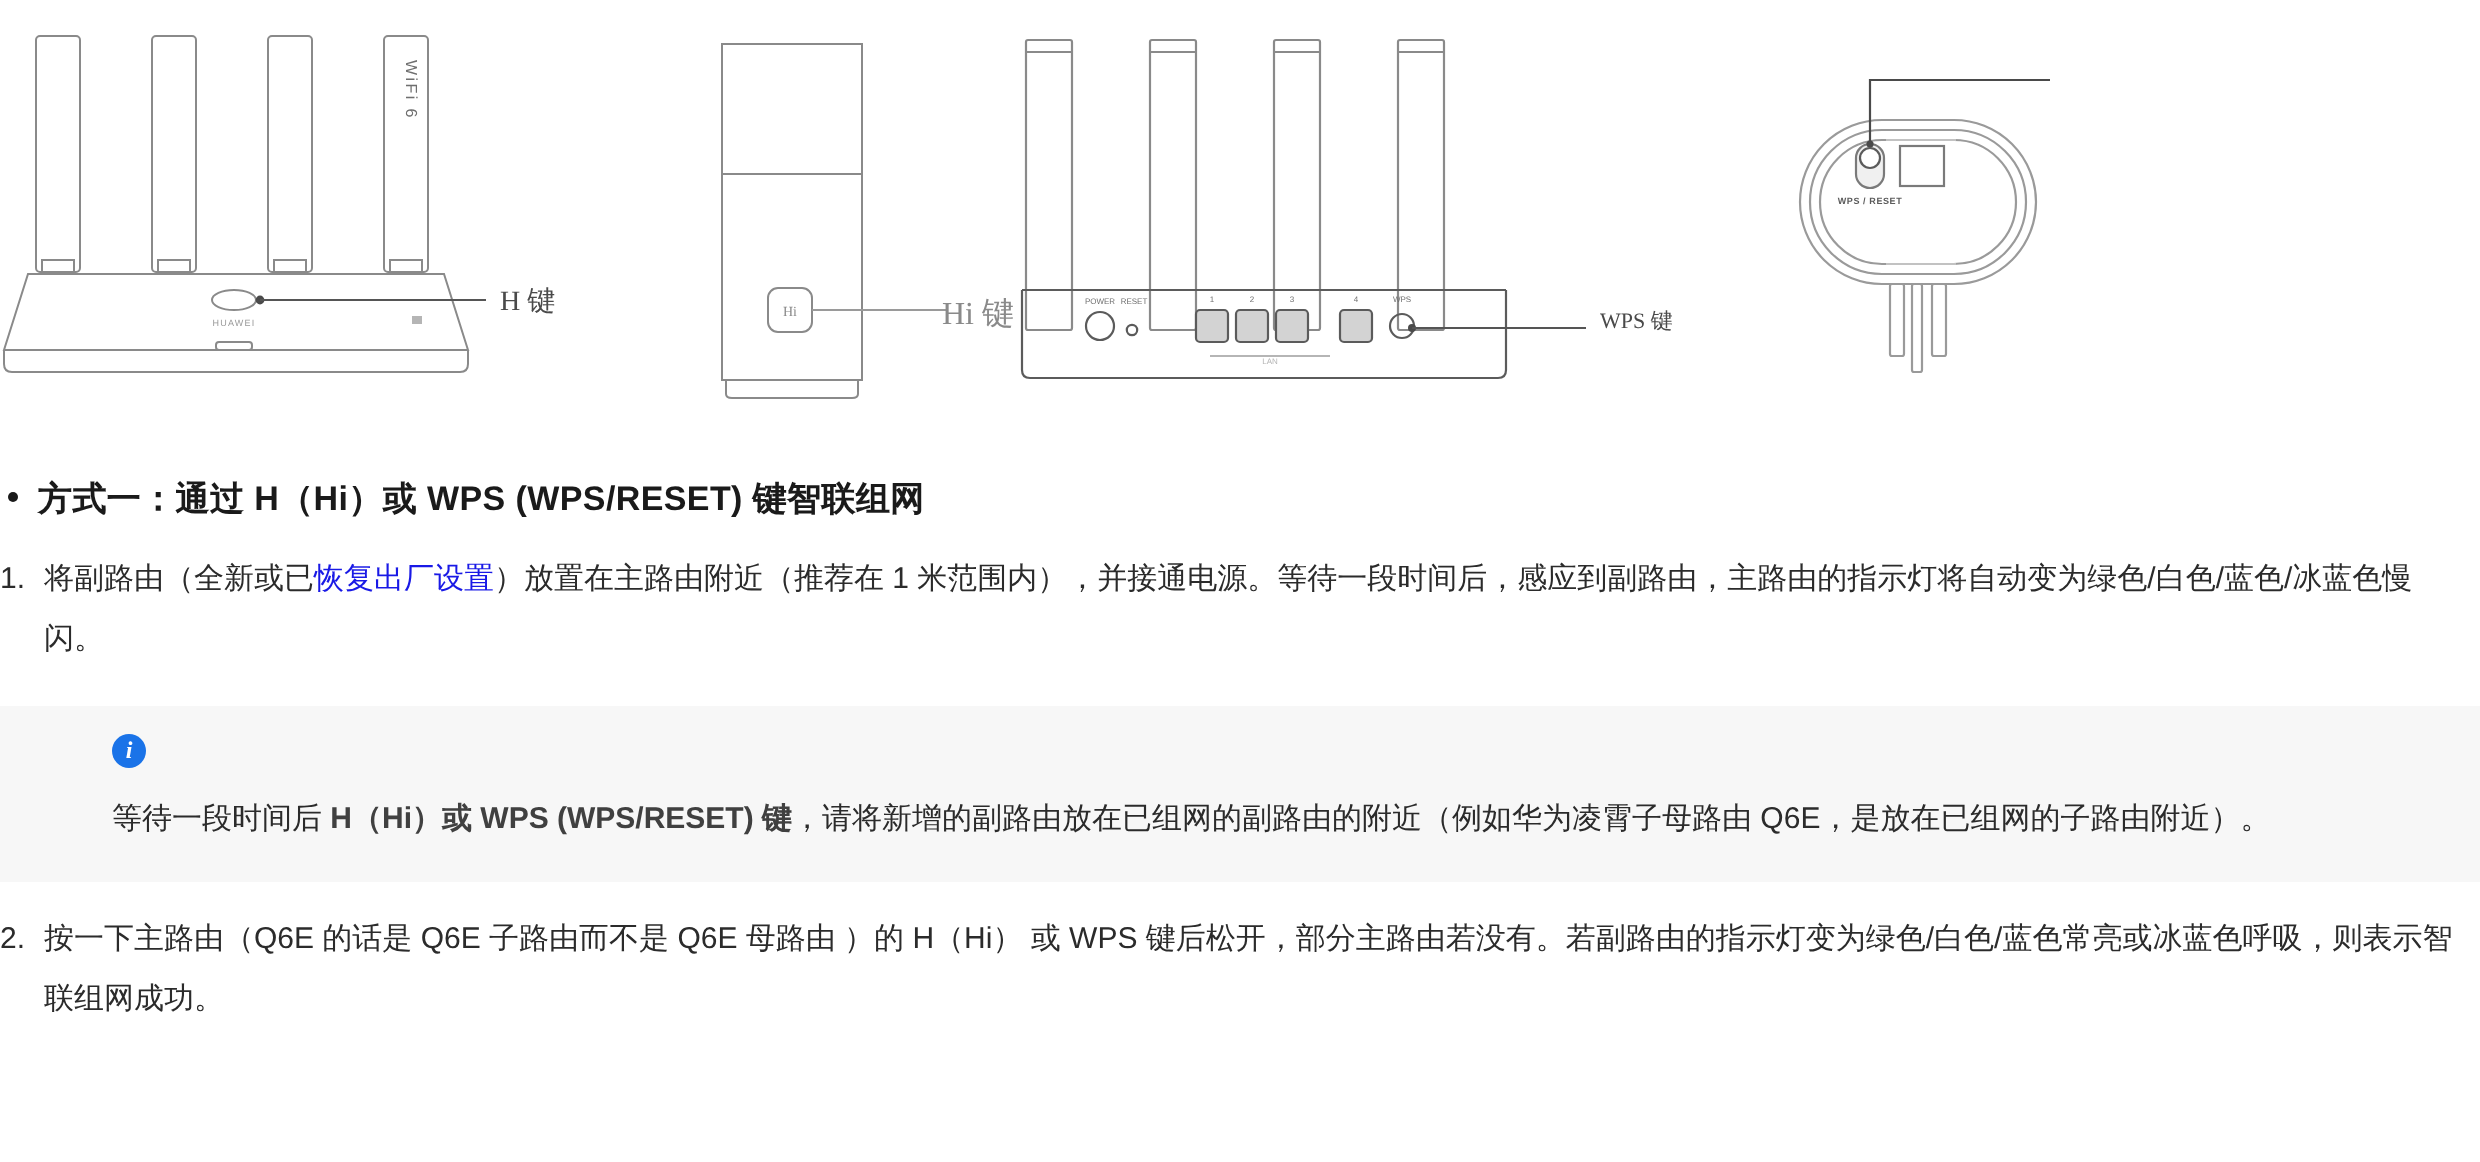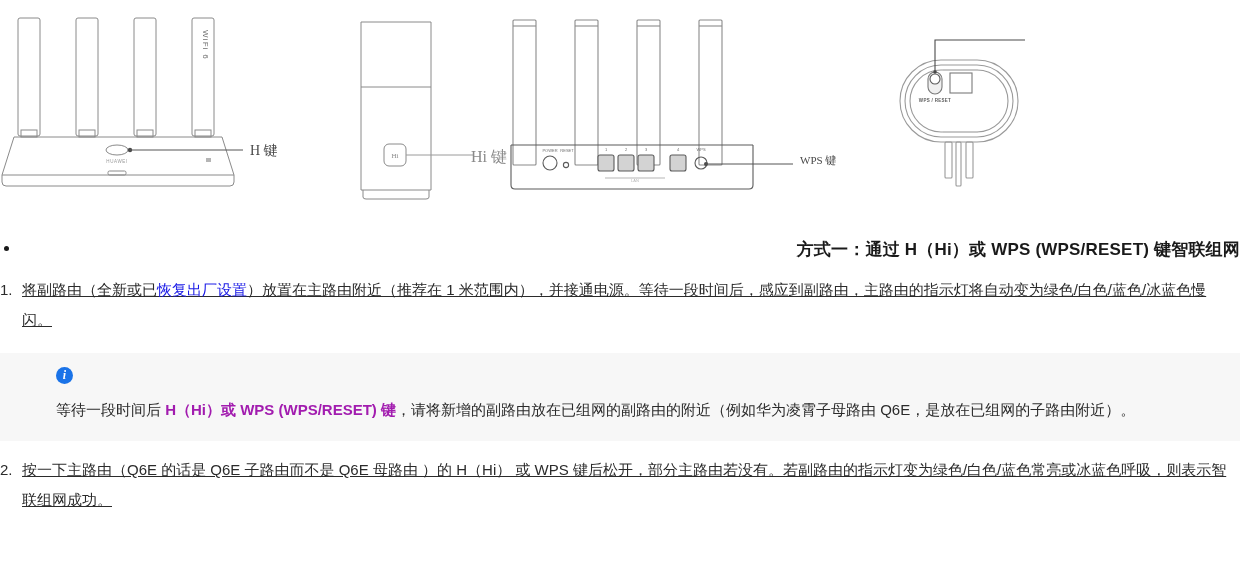--- a/index.html
+++ b/index.html
@@ -43,21 +43,20 @@
 
   .bullet-heading {
     display: flex;
     align-items: baseline;
     font-weight: bold;
     font-size: 17px;
     color: #1a1a1a;
     margin: 18px 0 0 0;
     padding-left: 4px;
     letter-spacing: 0.2px;
-    justify-content: space-between;
   }
   .bullet-dot {
     width: 5px;
     height: 5px;
     border-radius: 50%;
     background: #1a1a1a;
     margin-right: 10px;
     flex: none;
     position: relative;
     top: -4px;
@@ -78,21 +77,20 @@
   }
   .step-num {
     flex: none;
     width: 22px;
     text-align: left;
     color: #2b2b2b;
   }
   .step-text {
     flex: 1;
     padding-right: 8px;
-    text-decoration: underline;
   }
   .link {
     color: #1919e6;
   }
 
   
   .note-box {
     position: relative;
     margin-top: 18px;
     background: #f7f7f7;
@@ -118,21 +116,21 @@
     text-align: center;
     display: block;
     margin-left: 0;
   }
   .note-text {
     font-size: 15px;
     line-height: 31px;
     color: #2b2b2b;
     margin-top: 10px;
   }
-  .note-text b { font-weight: bold; color: #a21caf; }
+  .note-text b { font-weight: bold; color: #404040; }
 </style>
 </head>
 <body>
 
 <div class="figure-strip">
 
   <div class="fig" style="left:0px;">
     <svg width="300" height="210" viewBox="0 0 300 210">
       <g fill="none" stroke="#8a8a8a" stroke-width="1">
 

